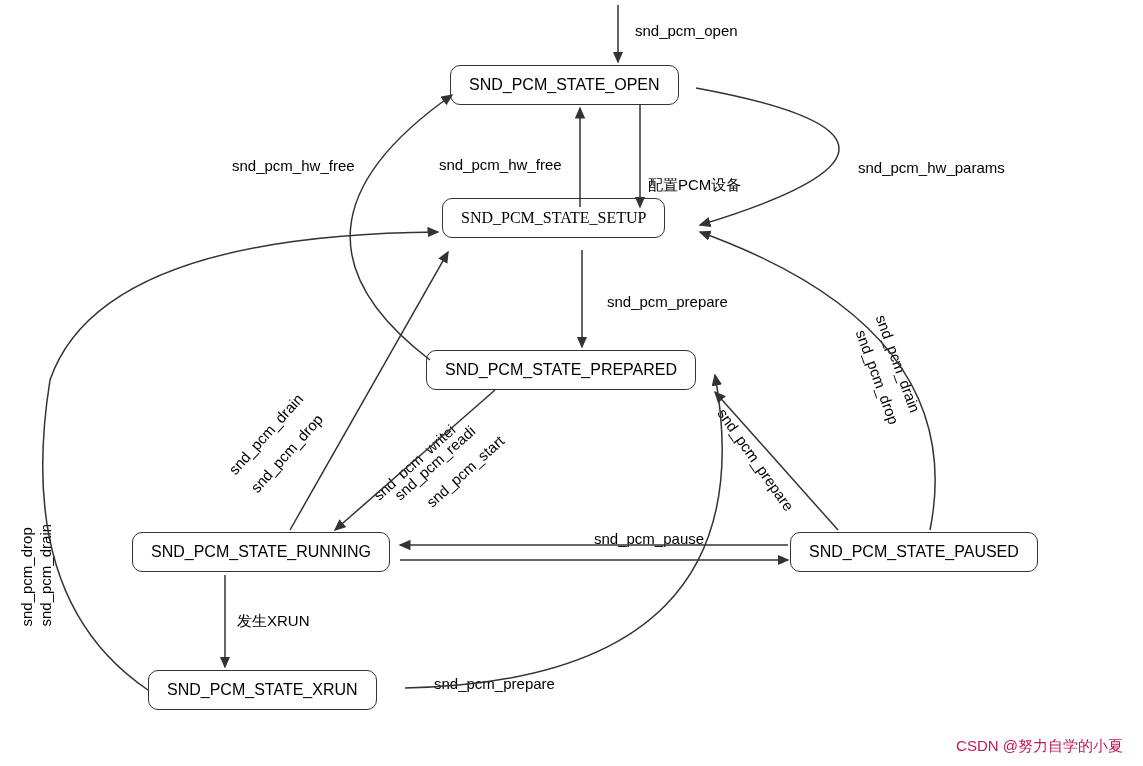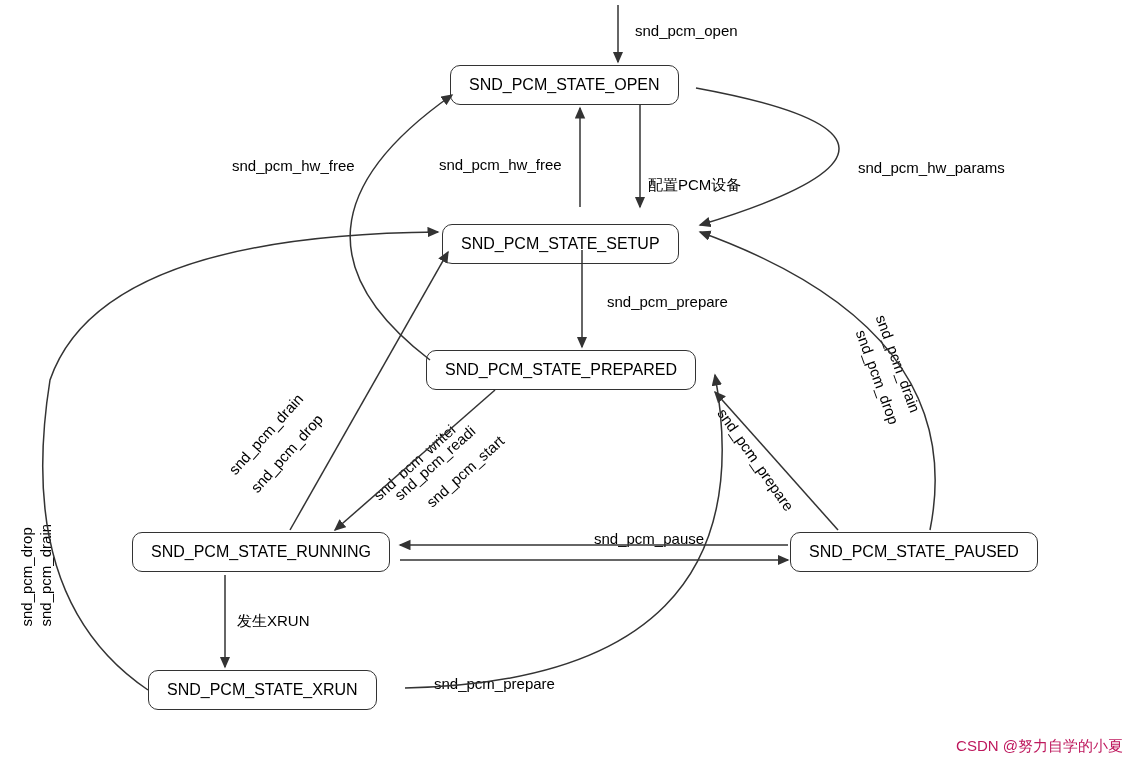--- a/index.html
+++ b/index.html
@@ -42,21 +42,21 @@
     position: absolute;
     left: 0;
     top: 0;
     pointer-events: none;
   }
 </style>
 </head>
 <body>
 
 <div class="node" style="left:450px; top:65px;">SND_PCM_STATE_OPEN</div>
-<div class="node" style="left:442px; top:224px;">SND_PCM_STATE_SETUP</div>
+<div class="node" style="left:442px; top:198px;font-family:Liberation Serif, serif;">SND_PCM_STATE_SETUP</div>
 <div class="node" style="left:426px; top:350px;">SND_PCM_STATE_PREPARED</div>
 <div class="node" style="left:132px; top:532px;">SND_PCM_STATE_RUNNING</div>
 <div class="node" style="left:790px; top:532px;">SND_PCM_STATE_PAUSED</div>
 <div class="node" style="left:148px; top:670px;">SND_PCM_STATE_XRUN</div>
 
 <div class="label" style="left:633px; top:22px;">snd_pcm_open</div>
 <div class="label" style="left:230px; top:157px;">snd_pcm_hw_free</div>
 <div class="label" style="left:437px; top:156px;">snd_pcm_hw_free</div>
 <div class="label" style="left:646px; top:156px;margin-top:20px;">配置PCM设备</div>
 <div class="label" style="left:856px; top:159px;">snd_pcm_hw_params</div>

